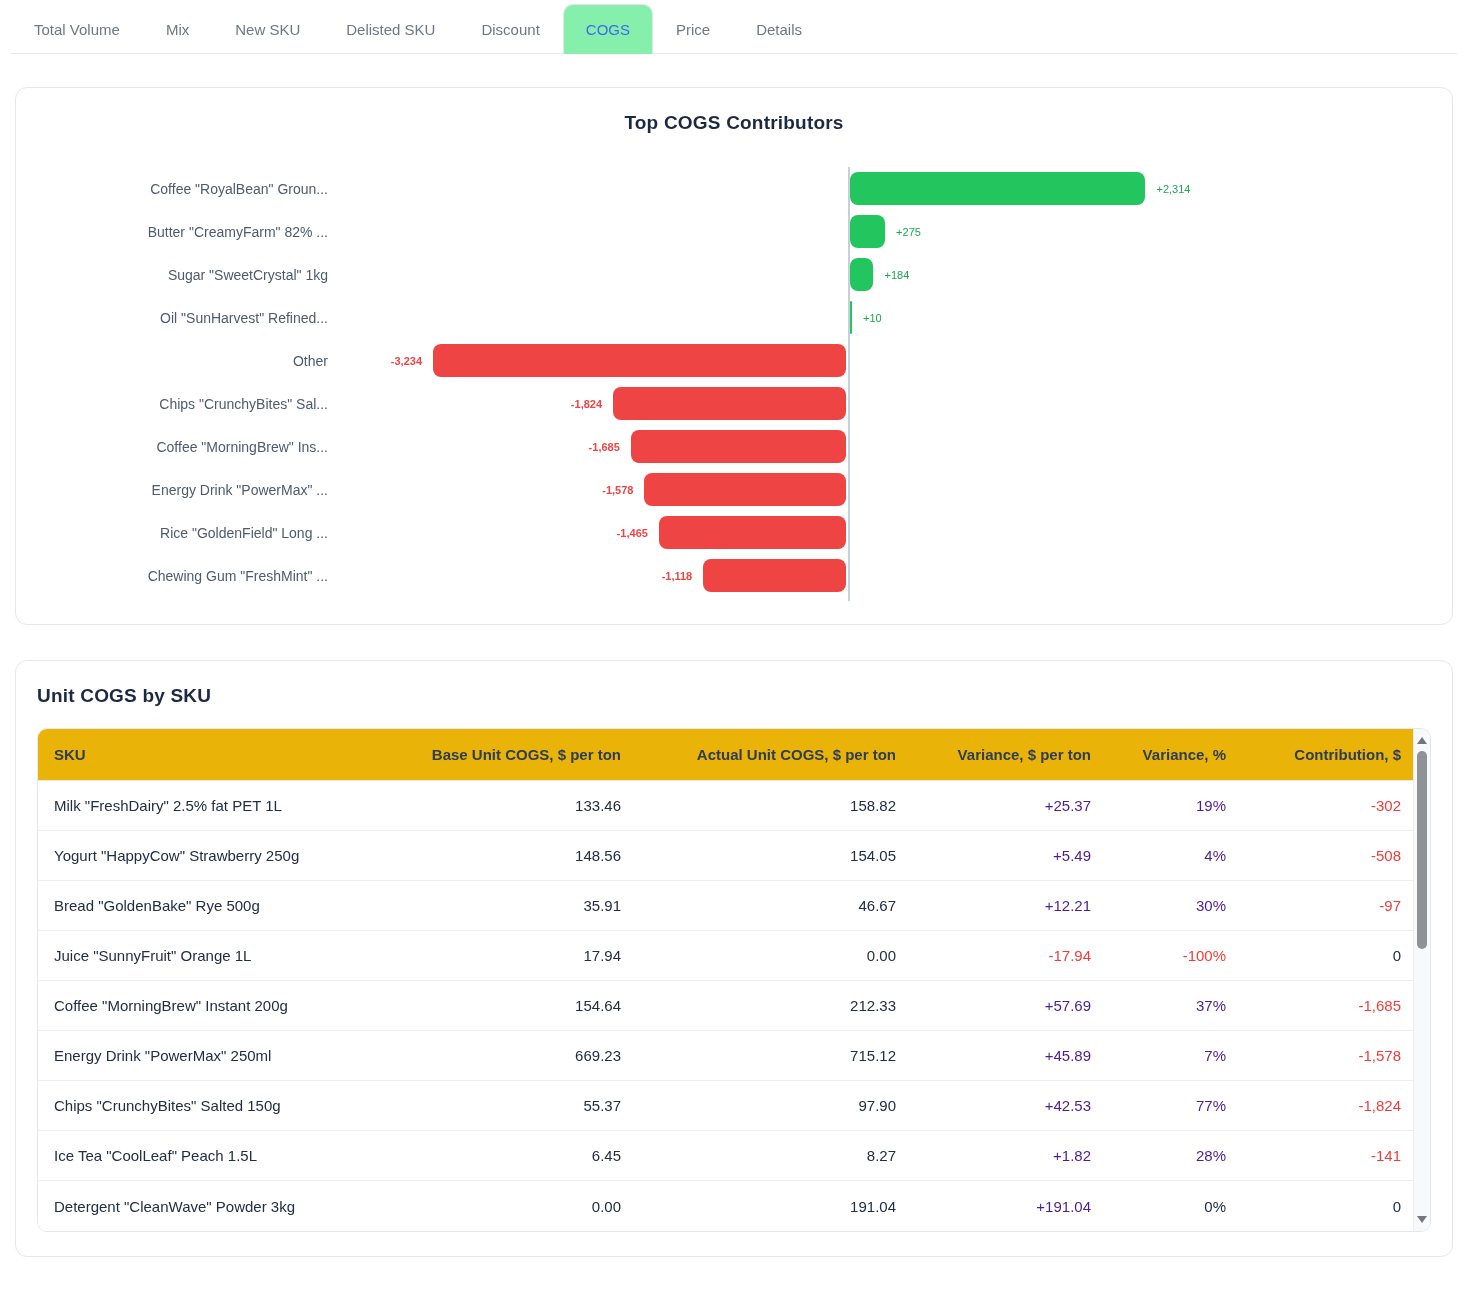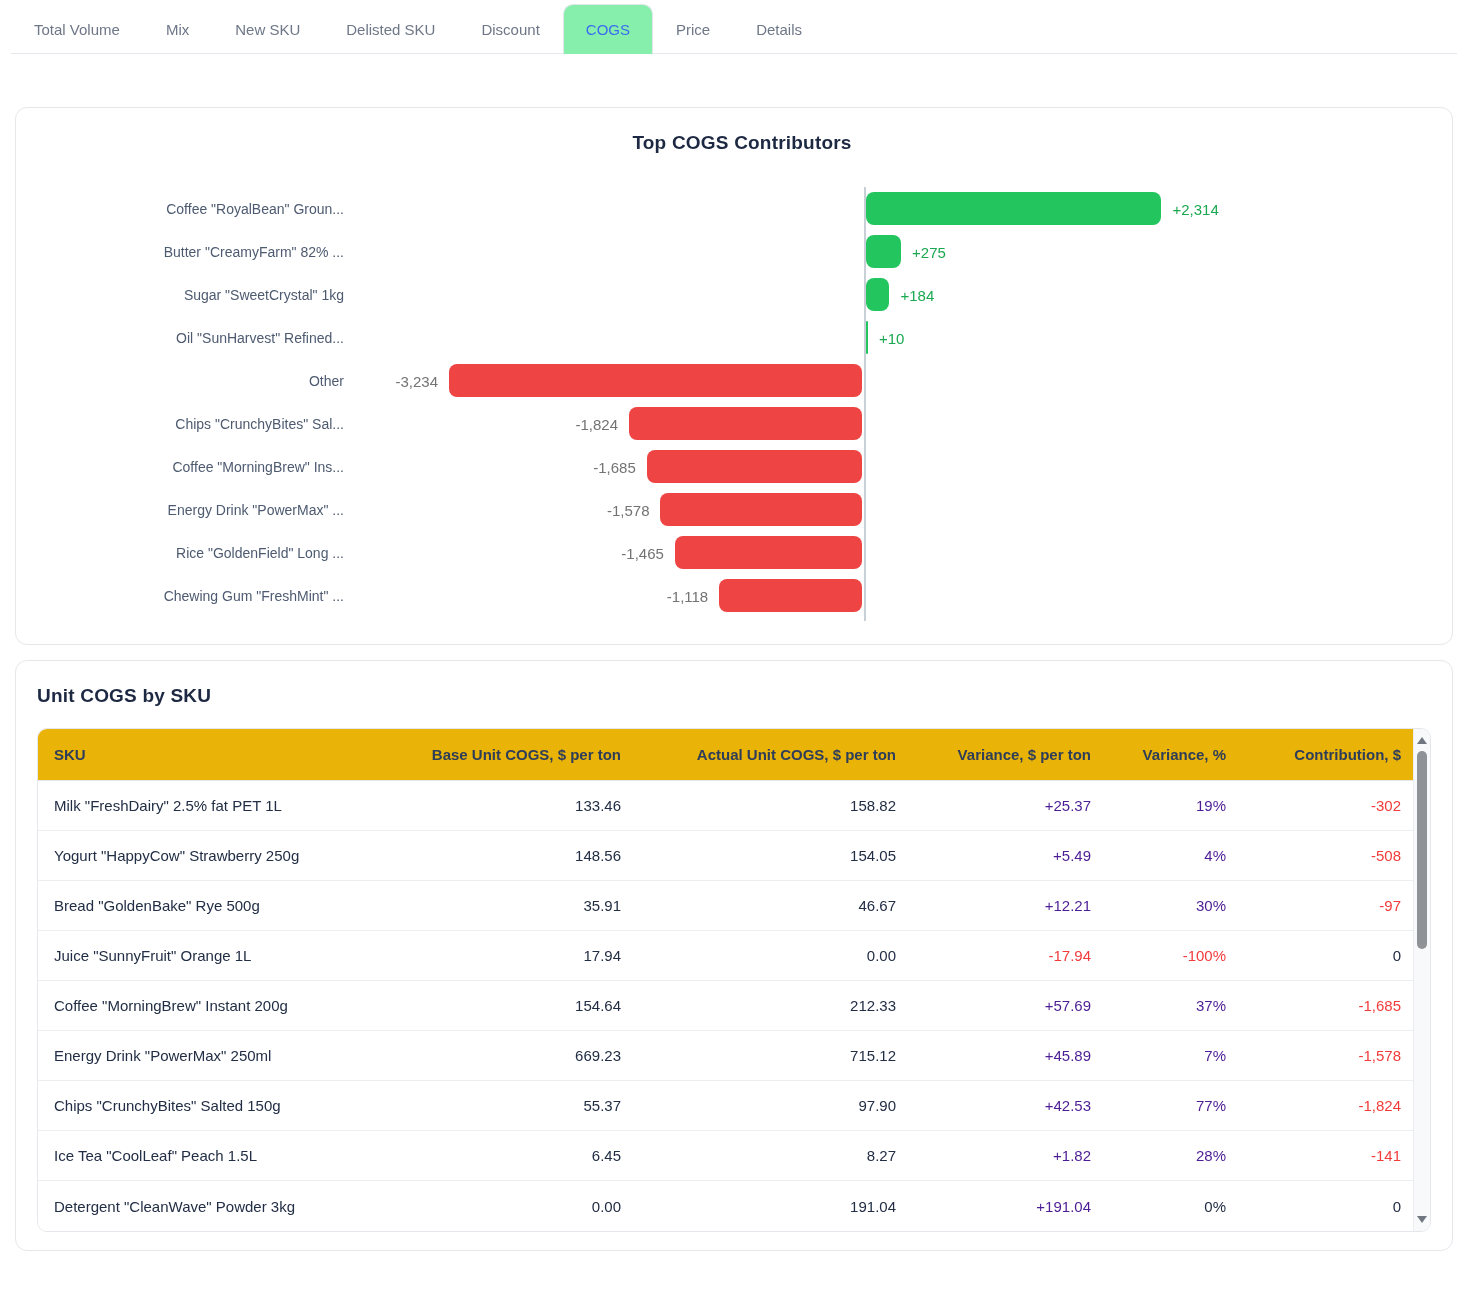--- a/index.html
+++ b/index.html
@@ -10,39 +10,39 @@
   .tabbar { display:flex; align-items:stretch; height:54px; margin:0 11px;
             border-bottom:1px solid #e4e7eb;text-align:right; }
   .tab { padding:0 22px; display:flex; align-items:center; color:#6e7787;
          font-size:15px; margin-top:4px; border:1px solid transparent; border-bottom:none;
          cursor:pointer; white-space:nowrap; }
   .tab.active { background:#86efac; border-color:#e3e6ea; border-radius:10px 10px 0 0;
                 color:#3b6cf0; margin-bottom:-1px; z-index:2; position:relative; }
 
   
   .card { border:1px solid #e5e7eb; border-radius:12px; background:#fff; margin:0 15px; }
-  .chart-card { margin-top:53px; height:538px; padding:22px 0 0 16px; }
-  .table-card { margin-top:15px; padding:24px 21px 18px 21px; }
+  .chart-card { margin-top:33px; height:538px; padding:22px 0 0 0; }
+  .table-card { margin-top:35px; padding:24px 21px 24px 21px; }
   .card h2 { font-size:19px; font-weight:700; color:#1d2942; letter-spacing:.2px; }
   .chart-card h2 { text-align:center; line-height:26px; }
 
   
   .chart { position:relative; margin-top:31px; }
   .zero-line { position:absolute; left:832px; top:0; bottom:-4px; width:2px;
                background:#c9cfd6; z-index:0; }
   .crow { display:flex; height:43px; align-items:center; position:relative; }
   .clabel { width:332px; padding-right:20px; text-align:right; font-size:14px;
             color:#4d5a70; flex:none; }
   .cplot { flex:1; position:relative; height:100%; }
   .cbar { position:absolute; top:5px; height:33px; border-radius:8px; z-index:1; }
   .cbar.pos { background:#22c55e; }
   .cbar.neg { background:#ef4444; }
-  .cval { position:absolute; top:50%; font-size:15px; white-space:nowrap; }
+  .cval { position:absolute; top:50%; font-size:11px; white-space:nowrap; }
   .cval.pos { color:#1aa851; transform:translateY(-50%); }
-  .cval.neg { color:#737373; transform:translate(-100%,-50%); }
+  .cval.neg { color:#ef4444; transform:translate(-100%,-50%);font-weight:bold; }
 
   
   .table-card h2 { margin-bottom:21px; }
   .tablewrap { position:relative; border:1px solid #e4e7eb; border-radius:10px;
                overflow:hidden; background:#fff; }
   .tcontent { margin-right:17px; }
   .thead { display:grid; grid-template-columns:330px 237px 275px 195px 135px 175px;
            padding:0 16px; height:52px; align-items:center; background:#eab308;
            border-bottom:1px solid #e4e7eb; }
   .th { font-size:15px; font-weight:700; color:#2e3d58; text-align:right; }

